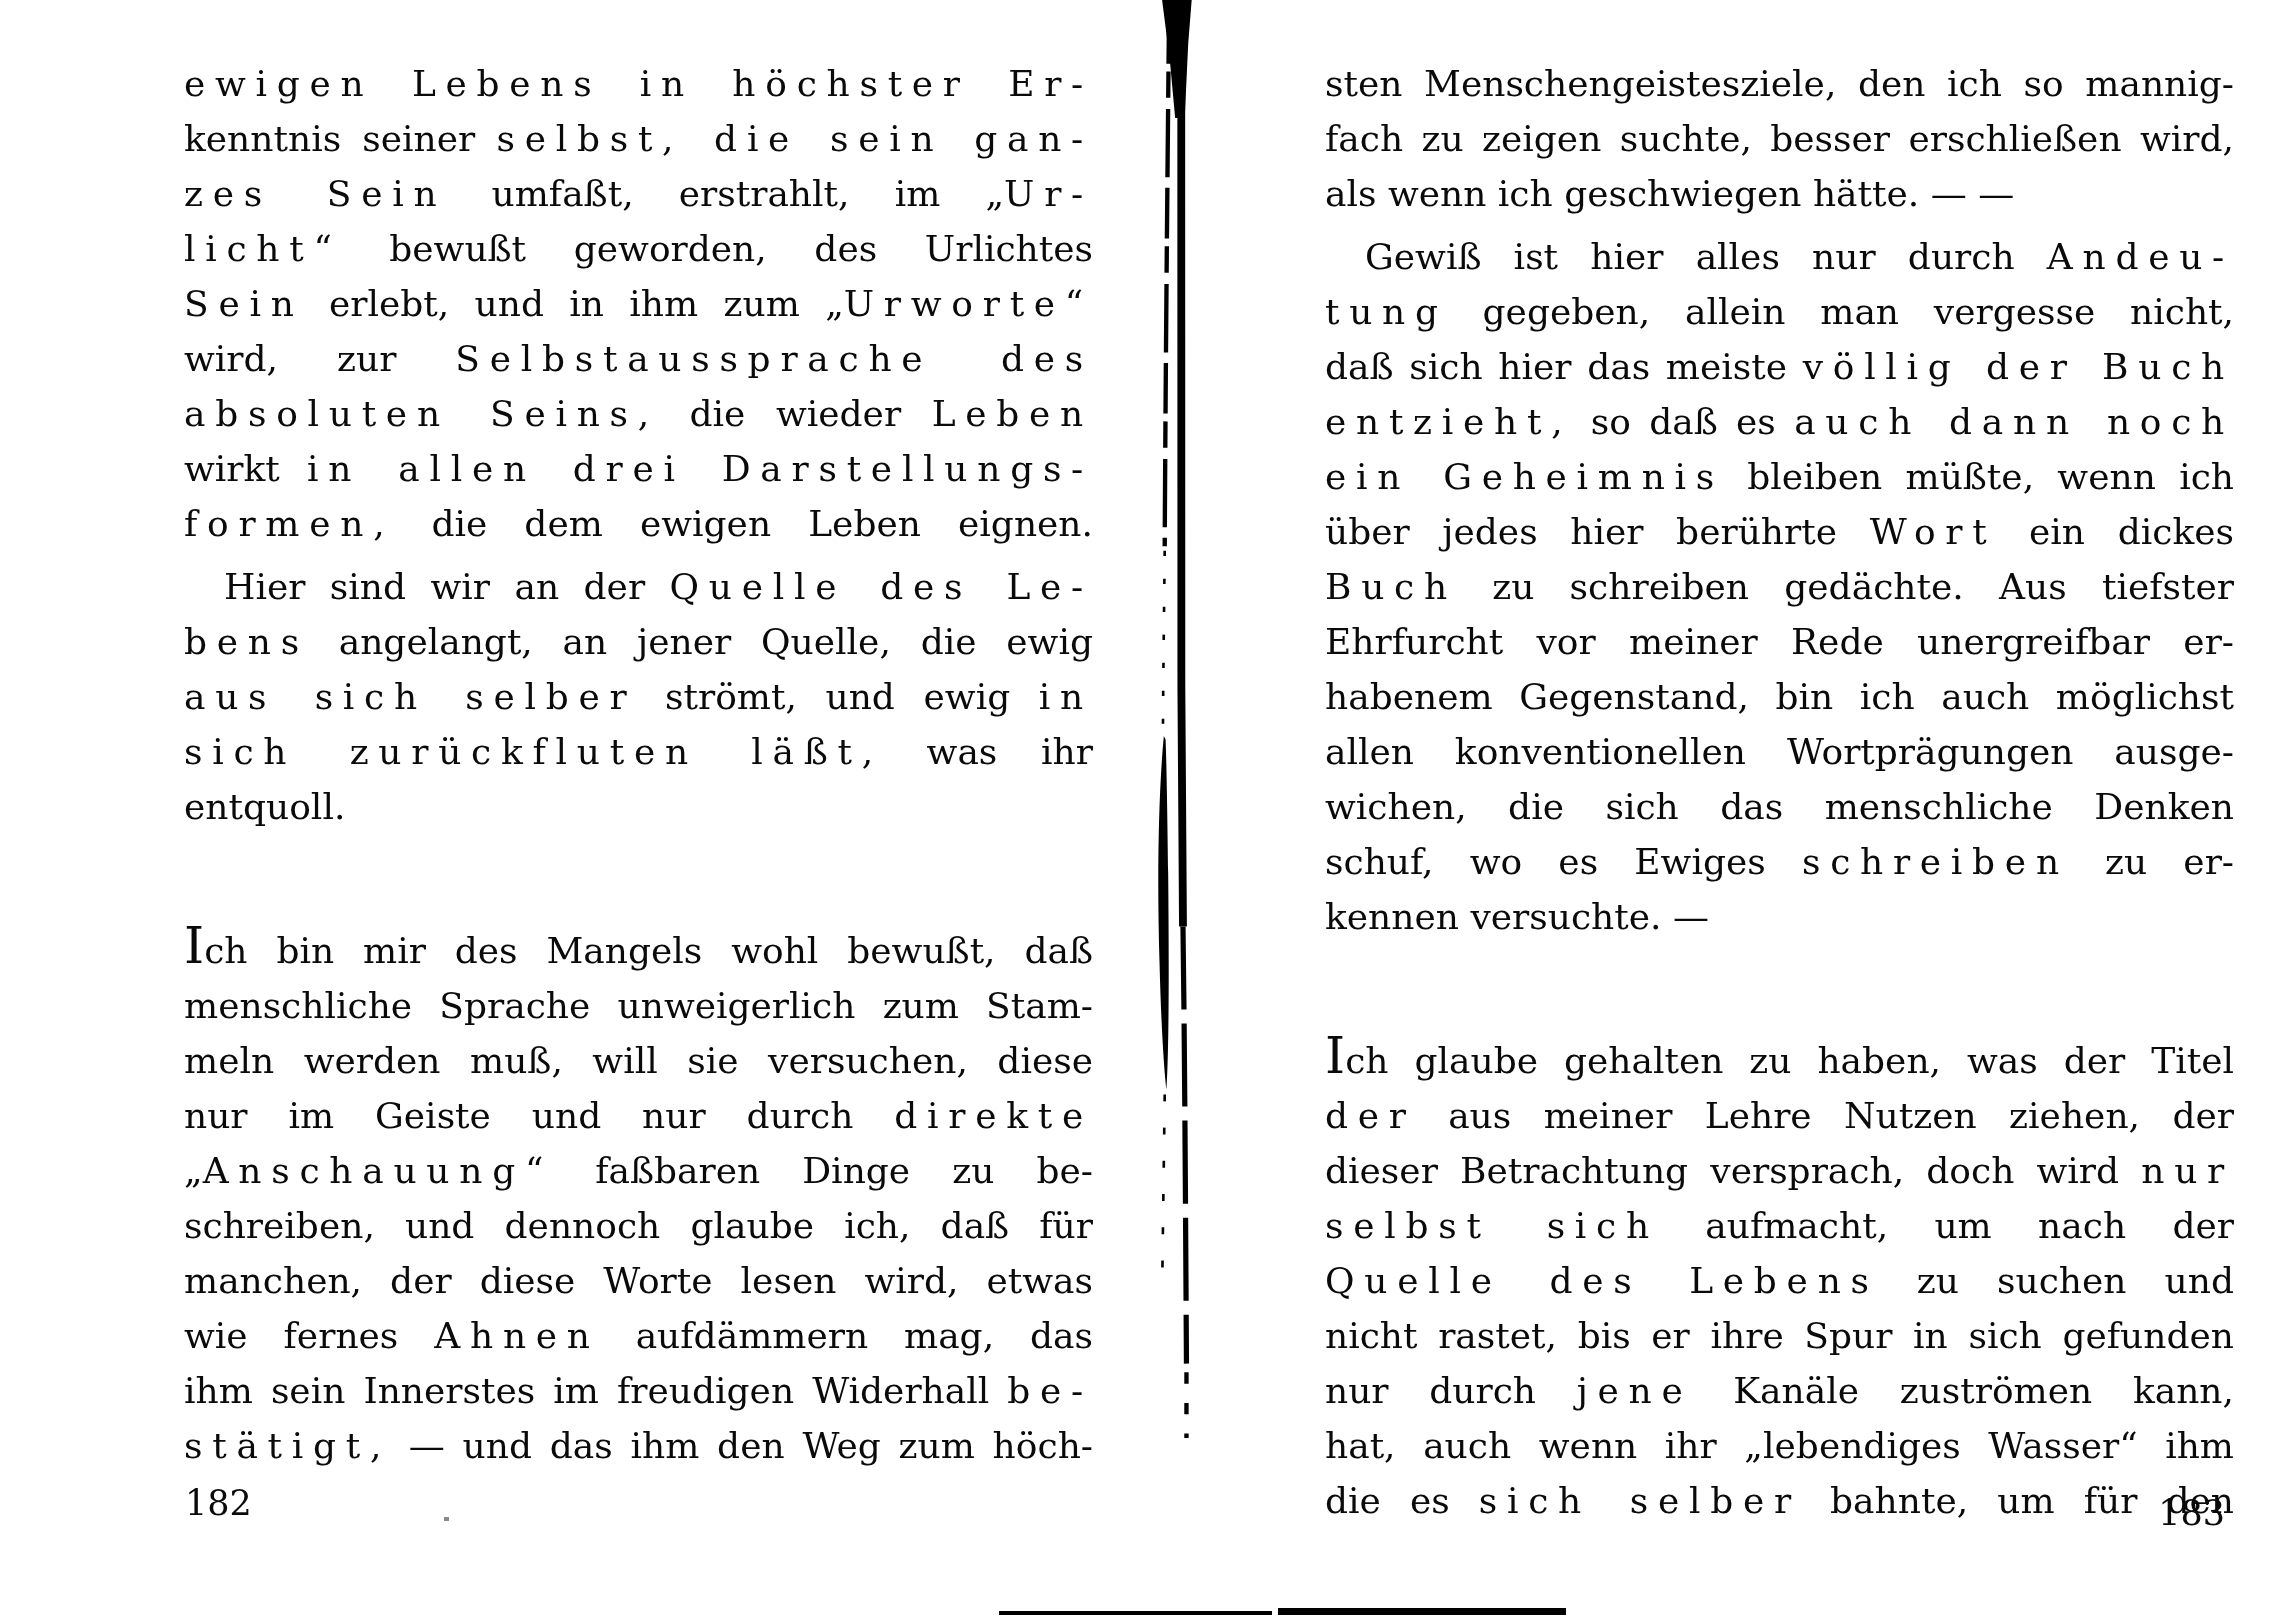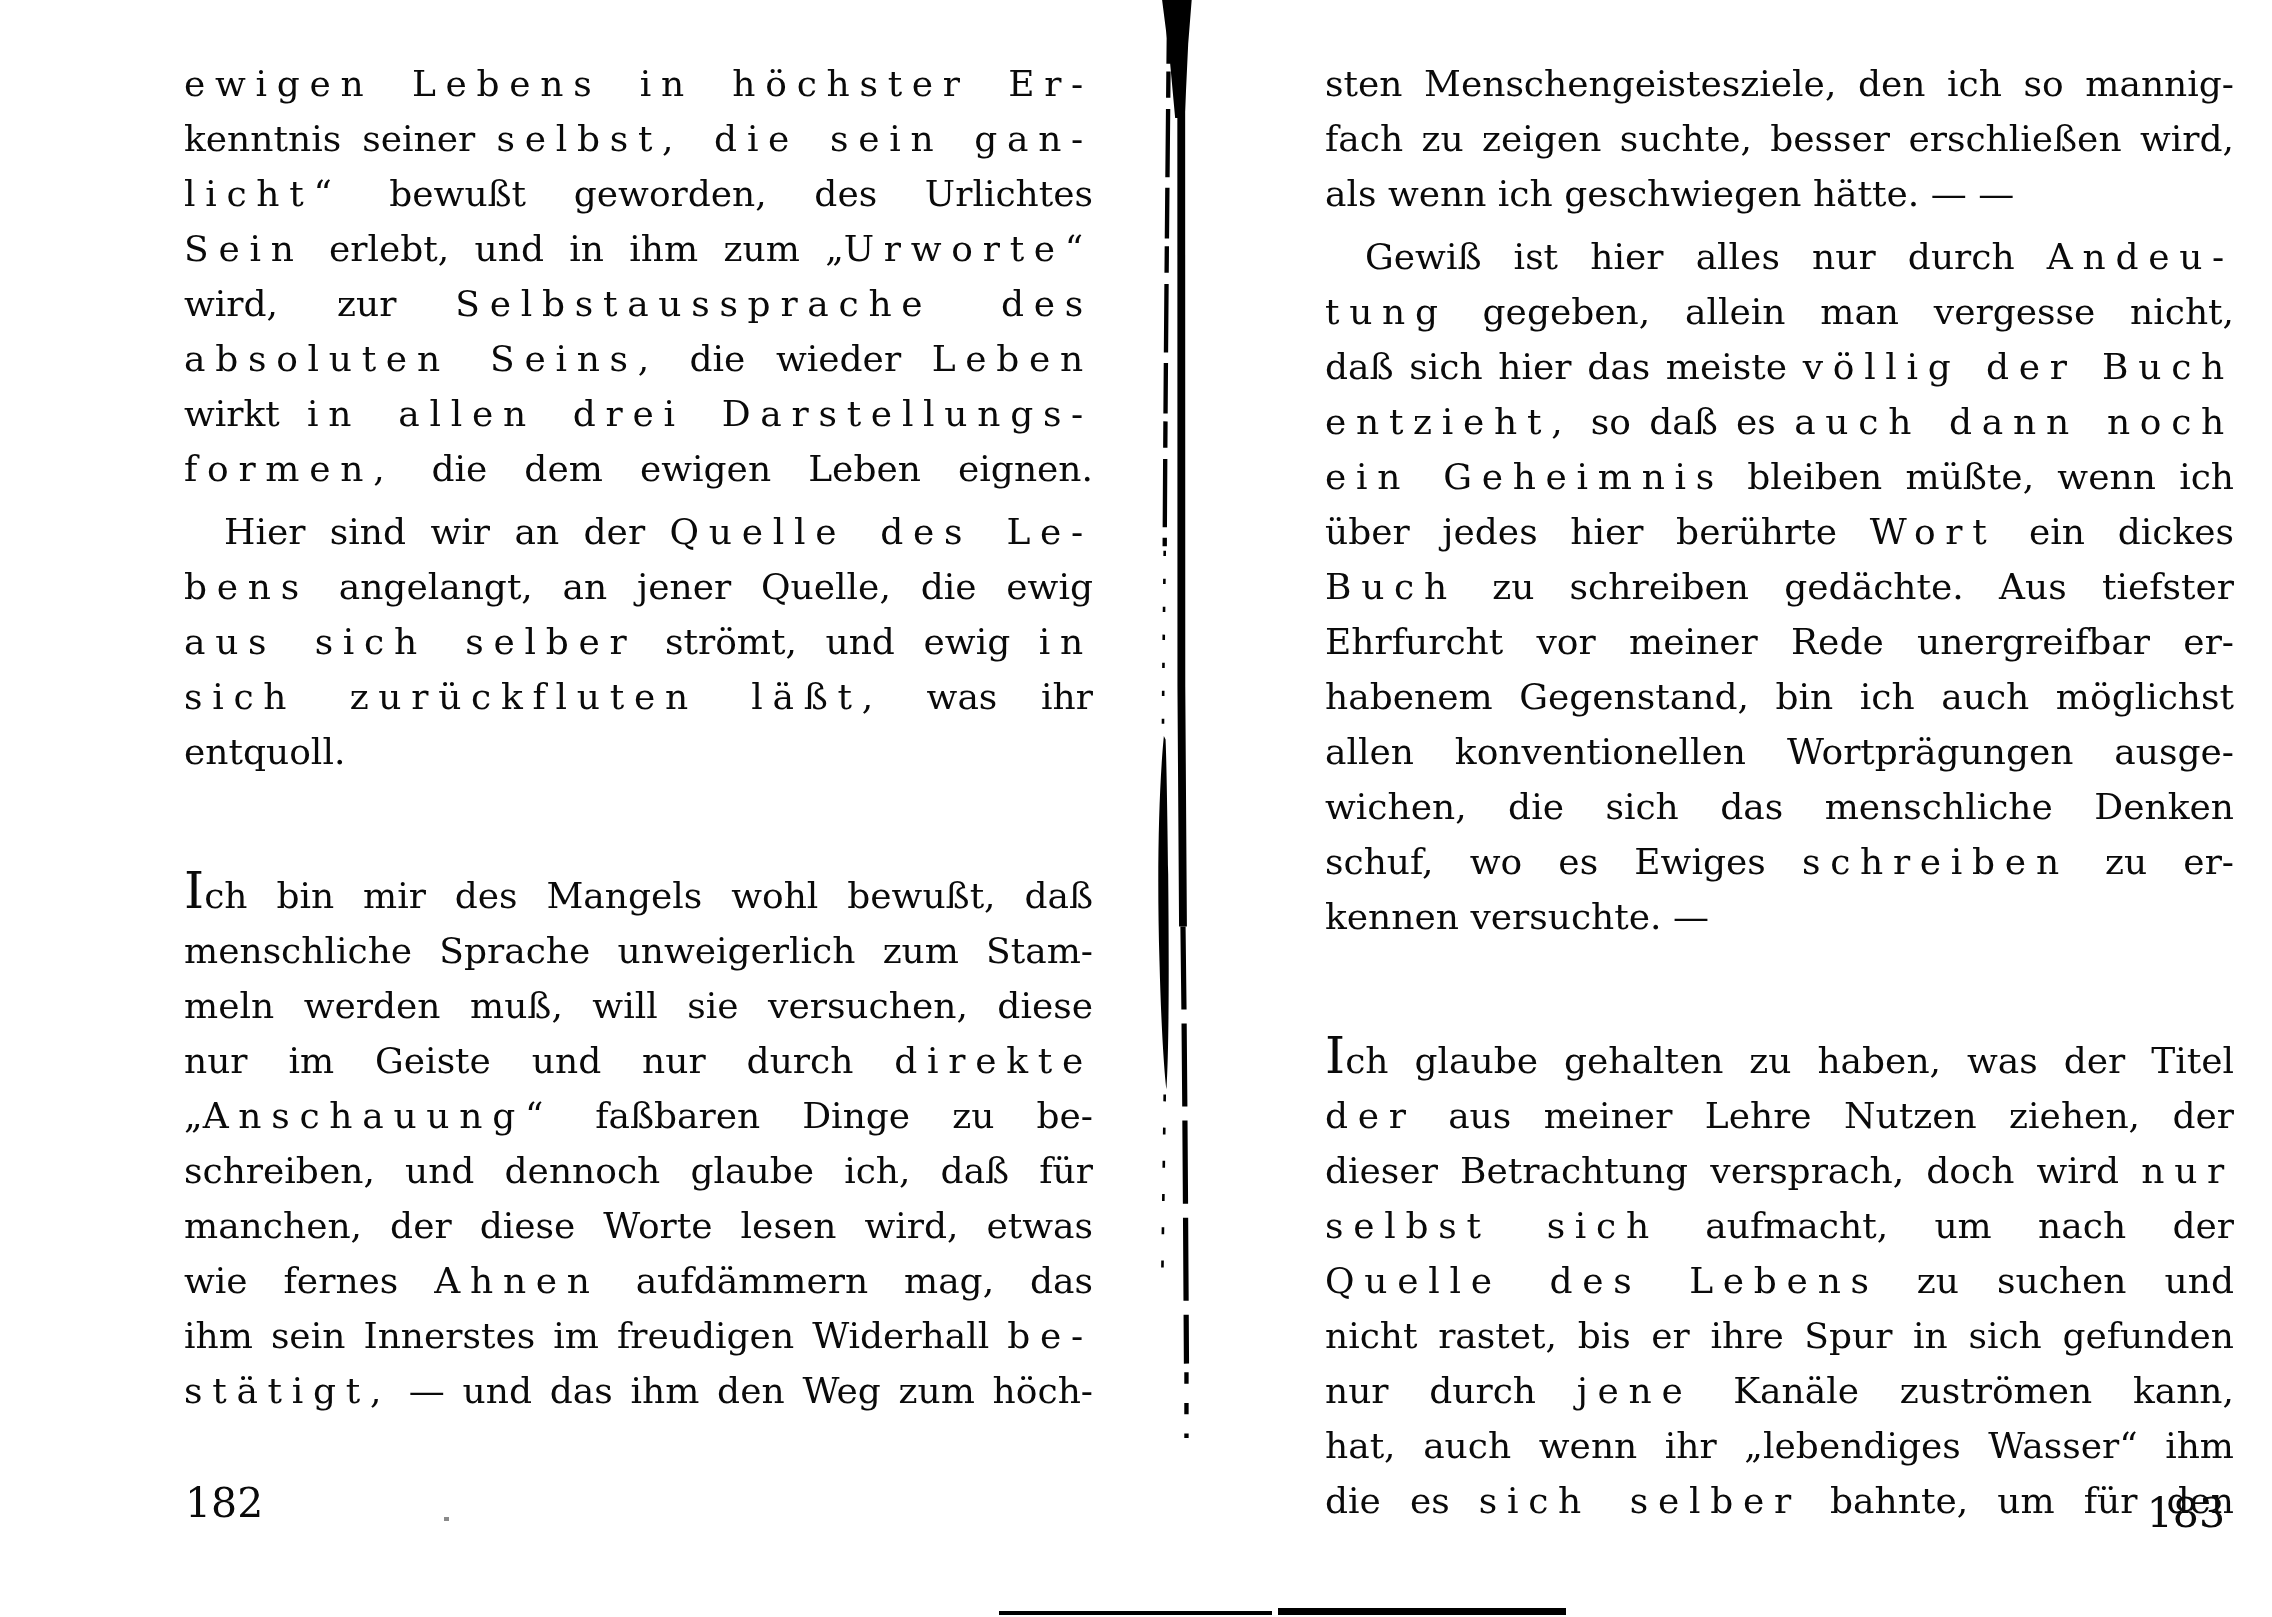--- a/index.html
+++ b/index.html
@@ -14,36 +14,37 @@
   .para{margin:0;}
   .para.gap{margin-top:89px;}
   .line{
     font-size:36px;line-height:55px;
     text-align:justify;text-align-last:justify;
   }
   .line.last{text-align-last:left;}
   .line.indent{text-indent:40px;margin-top:8px;}
   .sp{letter-spacing:0.27em;}
   .init{font-size:51px;line-height:0;}
-  .pagenum{position:absolute;font-size:41px;line-height:35px;}
+  .pagenum{position:absolute;font-size:35px;line-height:35px;}
   #pn-left{left:185px;top:1486px;}
   #pn-right{left:1972px;top:1496px;width:253px;text-align:right;}
   #gutter{position:absolute;left:1136px;top:0;width:87px;height:1486px;}
   .artifact{position:absolute;background:#000;}
   #artifact-1{left:999px;top:1611px;width:273px;height:3.5px;}
   #artifact-2{left:1278px;top:1608px;width:288px;height:7px;}
   #speck-1{left:444px;top:1517px;width:5.2px;height:4.4px;background:#8a8a8a;}
 </style>
 </head>
 <body style="background: rgb(255, 255, 255); color: rgb(10, 10, 10);">
 
 <div class="col" id="left-col">
     <div class="para">
       <div class="line"><span class="sp">ewigen Lebens in höchster Er-</span></div>
       <div class="line"><span class="">kenntnis seiner </span><span class="sp">selbst, die sein gan-</span></div>
+      <div class="line"><span class="sp">zes Sein</span><span class=""> umfaßt, erstrahlt, im „</span><span class="sp">Ur-</span></div>
       <div class="line"><span class="sp">licht“</span><span class=""> bewußt geworden, des Urlichtes</span></div>
       <div class="line"><span class="sp">Sein</span><span class=""> erlebt, und in ihm zum „</span><span class="sp">Urworte“</span></div>
       <div class="line"><span class="">wird, zur </span><span class="sp">Selbstaussprache des</span></div>
       <div class="line"><span class="sp">absoluten Seins,</span><span class=""> die wieder </span><span class="sp">Leben</span></div>
       <div class="line"><span class="">wirkt </span><span class="sp">in allen drei Darstellungs-</span></div>
       <div class="line"><span class="sp">formen,</span><span class=""> die dem ewigen Leben eignen.</span></div>
     </div>
     <div class="para">
       <div class="line indent"><span class="">Hier sind wir an der </span><span class="sp">Quelle des Le-</span></div>
       <div class="line"><span class="sp">bens</span><span class=""> angelangt, an jener Quelle, die ewig</span></div>

